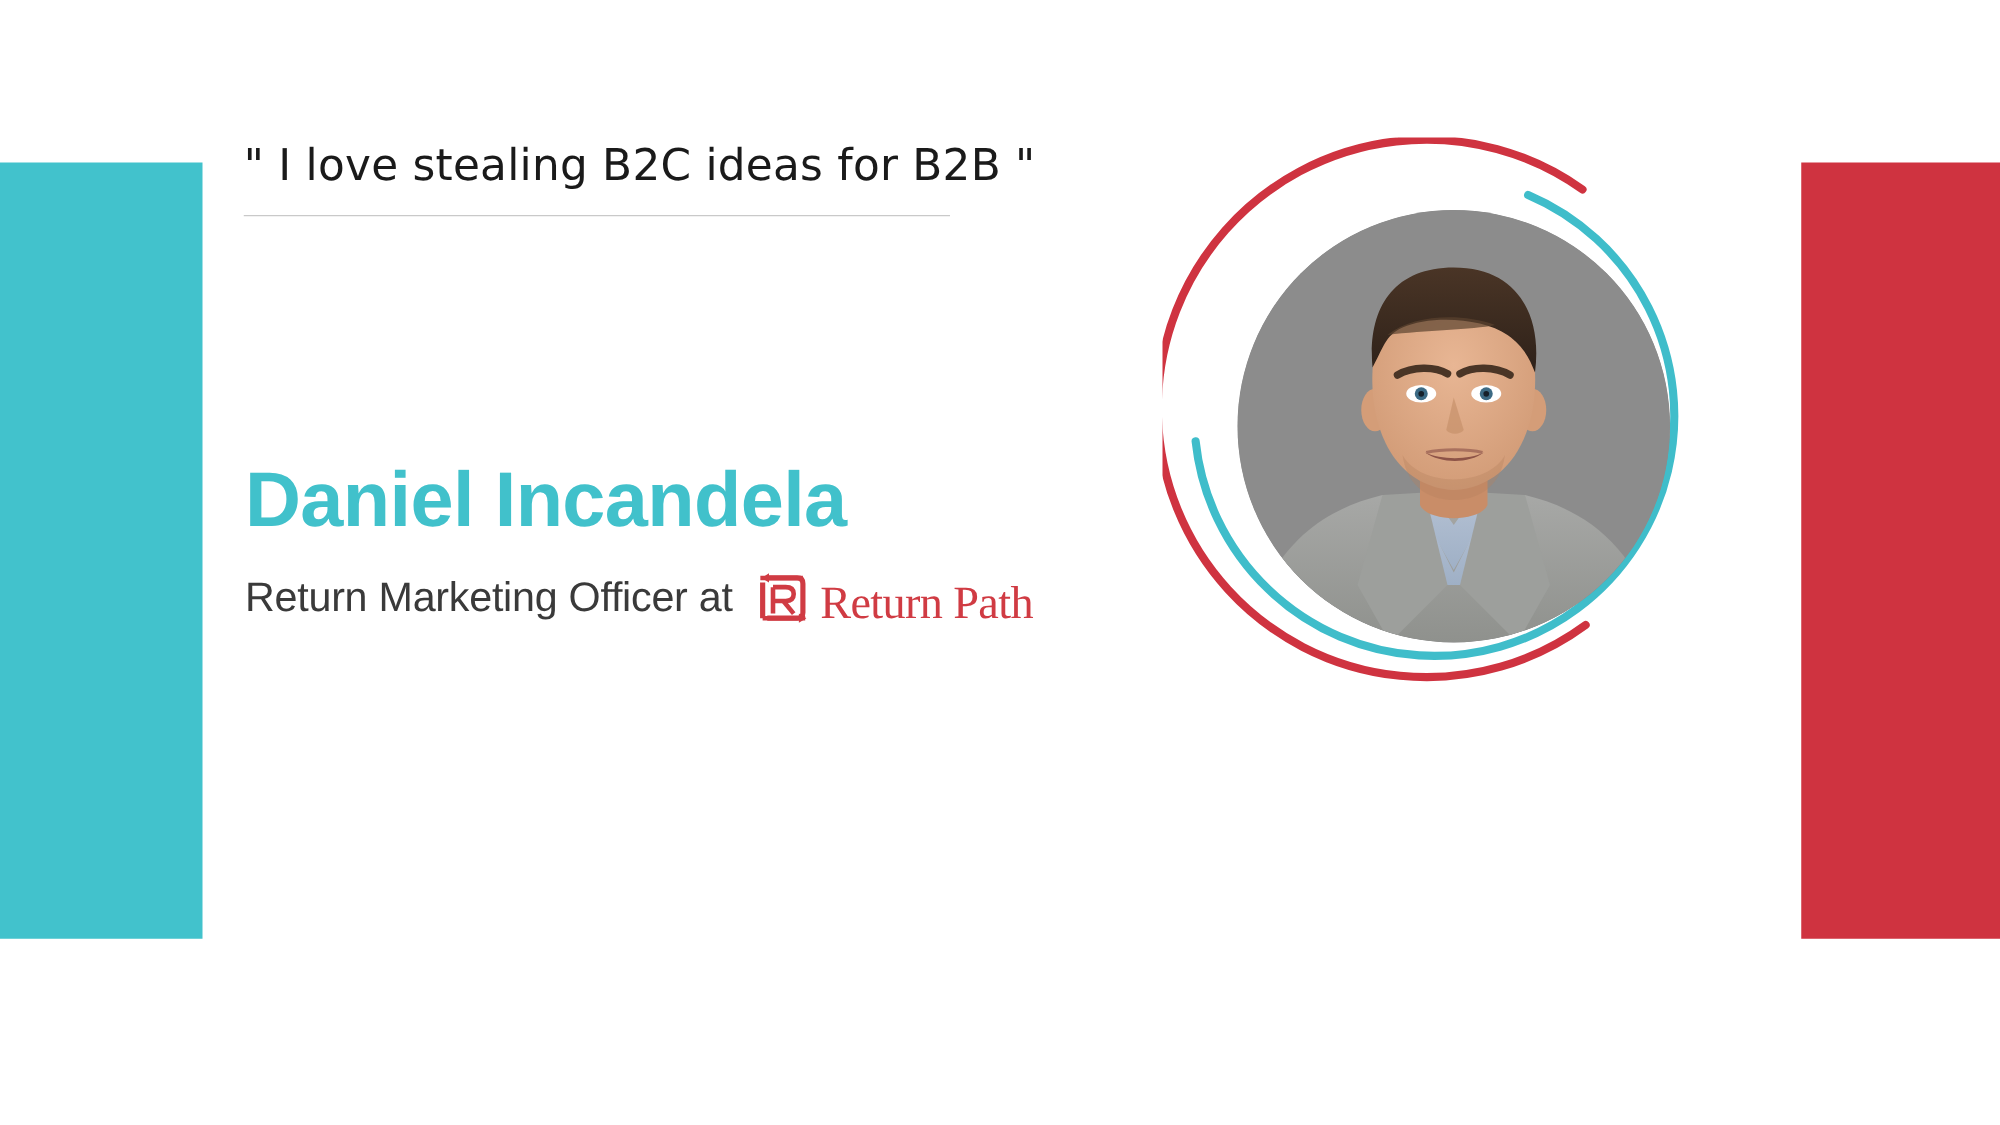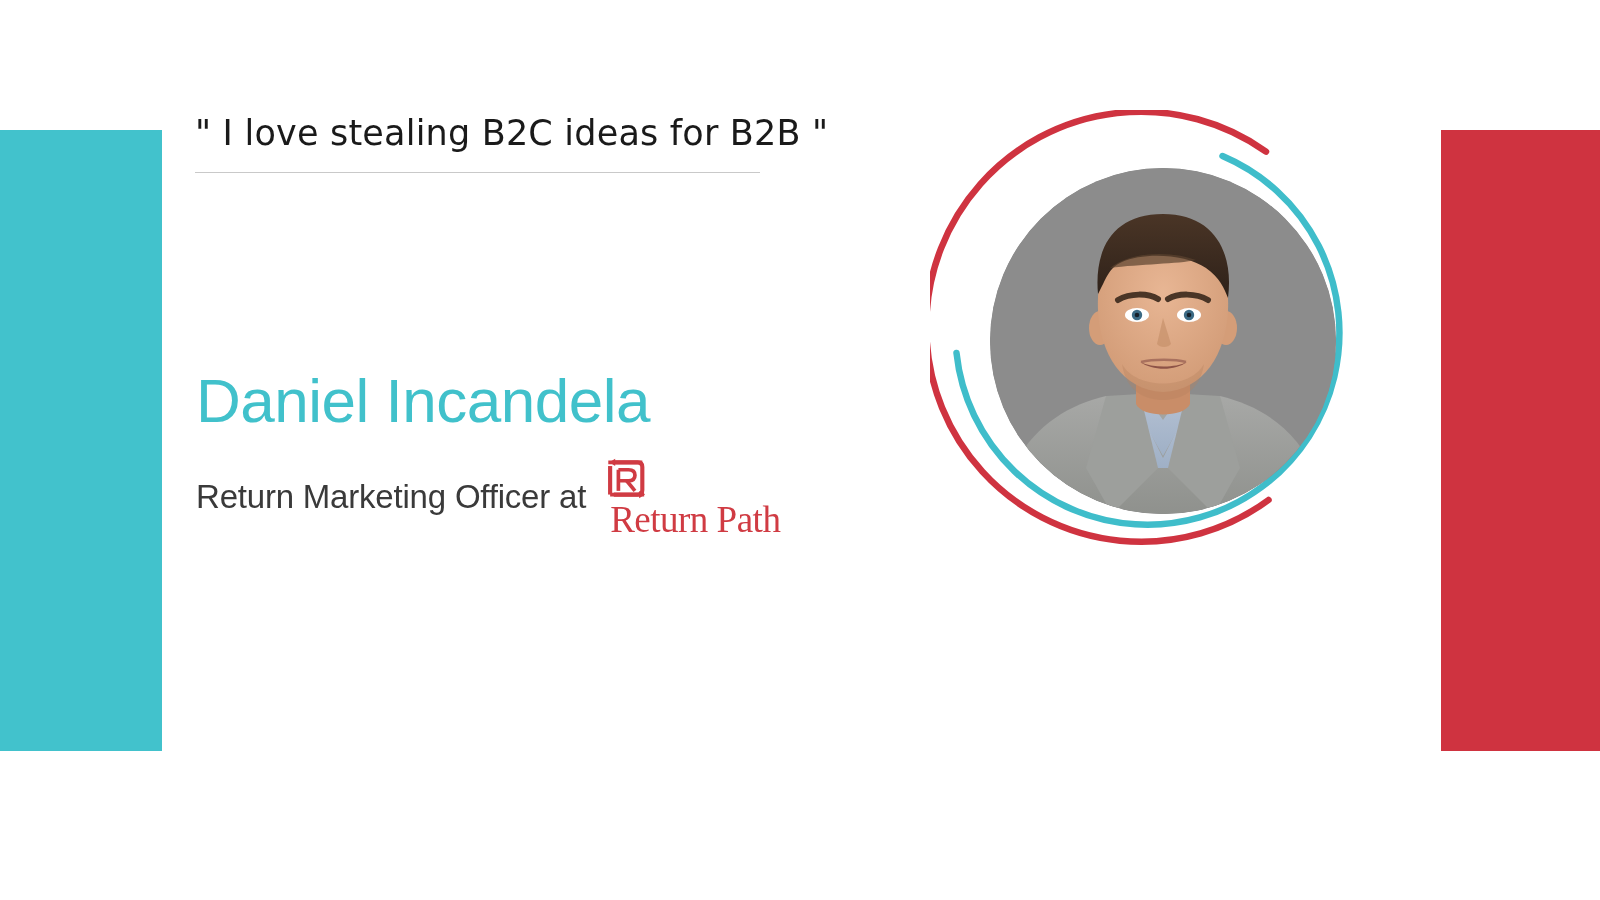--- a/index.html
+++ b/index.html
@@ -62,21 +62,21 @@
   
   .person-block {
     position: absolute;
     left: 196px;
     top: 368px;
     width: 760px;
   }
   .person-name {
     font-family: "Liberation Sans", sans-serif;
     font-size: 62px;
-    font-weight: 400;
+    font-weight: 700;
     color: #41c1cb;
     letter-spacing: -0.5px;
     line-height: 1.05;
     white-space: nowrap;
   }
   .person-role-line {
     margin-top: 22px;
     display: flex;
     align-items: center;
     white-space: nowrap;
@@ -85,23 +85,22 @@
     font-family: "Liberation Sans", sans-serif;
     font-size: 33px;
     font-weight: 400;
     color: #3a3a3a;
     letter-spacing: -0.2px;
   }
 
   
   .rp-logo {
     display: flex;
-    align-items: flex-start;
+    align-items: flex-end;
     margin-left: 14px;
-    flex-direction: column;
   }
   .rp-mark {
     width: 46px;
     height: 46px;
     display: block;
     flex: 0 0 auto;
   }
   .rp-wordmark {
     font-family: "Liberation Serif", serif;
     font-size: 37px;

